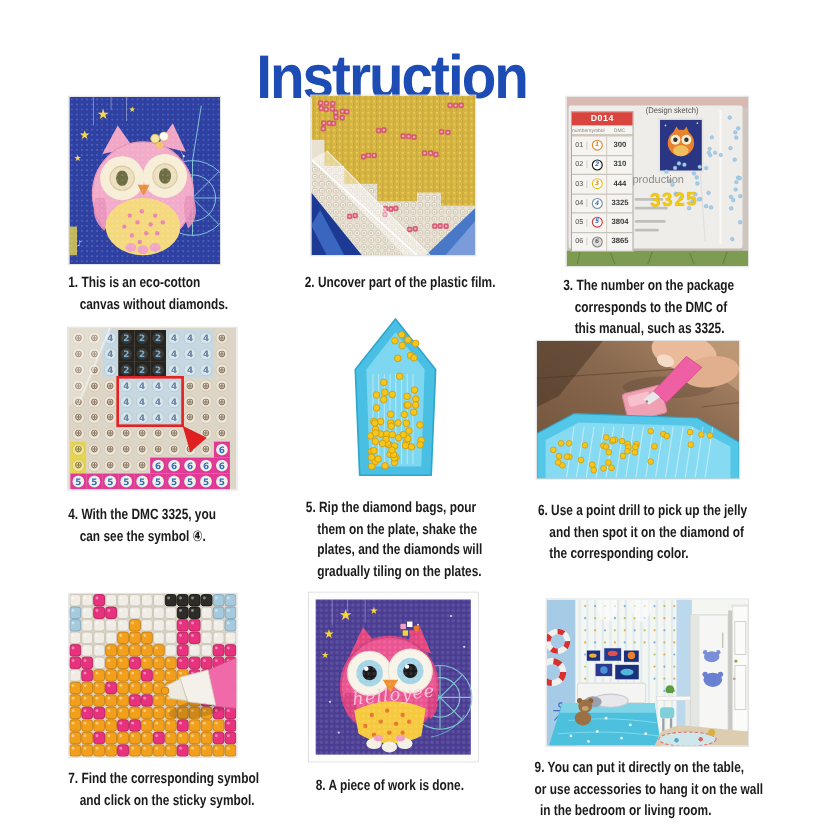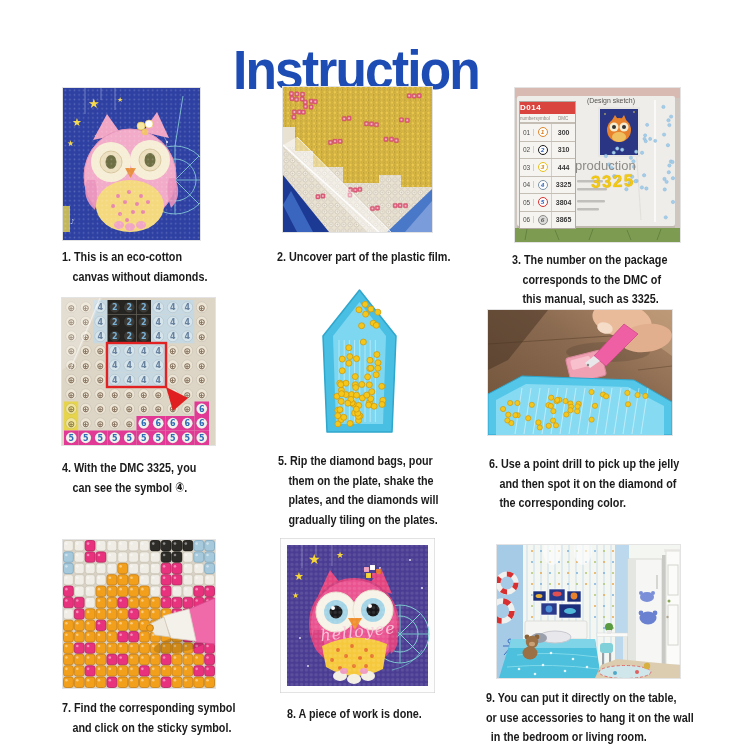--- a/index.html
+++ b/index.html
@@ -26,21 +26,21 @@
   .cap-line.indent{margin-left:13px}
   .cap-line.indent-sm{margin-left:6px}
   #c1{left:62px;top:247px} #c2{left:277px;top:247px} #c3{left:512px;top:250px}
   #c4{left:62px;top:458px} #c5{left:278px;top:451px} #c6{left:489px;top:454px}
   #c7{left:62px;top:698px} #c8{left:287px;top:704px} #c9{left:486px;top:688px}
   
   #p3{font-weight:400}
   .pkg-table{position:absolute;left:4px;top:13px;width:57px;background:#f6f4f0;
       border:1px solid #b0aaa2;box-sizing:border-box}
   .pkg-head{height:12px;background:#d9453e;color:#fff;font-size:8px;font-weight:700;
-      line-height:12px;letter-spacing:.5px}
+      text-align:center;line-height:12px;letter-spacing:.5px}
   .pkg-cols{display:flex;height:8px;font-size:4.5px;color:#8a867e;align-items:center;
       border-bottom:1px solid #c4beb4}
   .pkg-cols span{text-align:center}
   .pkg-cols span:nth-child(1){width:25%}.pkg-cols span:nth-child(2){width:32%}
   .pkg-cols span:nth-child(3){width:43%}
   .pkg-row{display:flex;height:16.5px;align-items:center;border-top:1px solid #c4beb4}
   .pkg-row:first-of-type{border-top:none}
   .pkg-num{width:25%;text-align:center;color:#4a4a4a;font-size:6.5px;border-right:1px solid #d4cec4}
   .pkg-symcell{width:32%;display:flex;justify-content:center;border-right:1px solid #d4cec4;align-self:stretch;align-items:center}
   .ring{width:10px;height:10px;border-radius:50%;border:1.6px solid;box-sizing:border-box;
@@ -48,21 +48,21 @@
       font-family:"DejaVu Sans",sans-serif;background:#fff}
   .r0{border-color:#e0862c;color:#e0862c}
   .r1{border-color:#1a1a1a;color:#3a6cc0}
   .r2{border-color:#e8c018;color:#d89020}
   .r3{border-color:#7a92a8;color:#4a78c0}
   .r4{border-color:#d83030;color:#3a6cc0}
   .r5{border-color:#8a8a8a;color:#666;background:#dcdcda}
   .pkg-dmc{width:43%;text-align:center;font-weight:700;color:#383838;font-size:7px}
   .design-label{position:absolute;left:72px;top:8px;font-size:7.5px;color:#55524e;
       transform:scaleX(.92);transform-origin:left top;white-space:nowrap}
-  .production-label{position:absolute;left:60px;top:70px;font-size:13px;color:#8d8b86;white-space:nowrap}
+  .production-label{position:absolute;left:60px;top:70px;font-size:10px;color:#8d8b86;white-space:nowrap}
   .bag-number{position:absolute;left:76px;top:84px;font-size:17px;font-weight:700;color:#f2ca10;
       letter-spacing:1.5px;text-shadow:0 0 1px #c89000;transform:rotate(-2deg)}
   
   .watermark{position:absolute;left:8px;top:84px;width:140px;text-align:center;
       font-family:"DejaVu Serif",serif;font-style:italic;font-size:16px;
       color:rgba(252,203,222,.92);transform:rotate(-6deg);letter-spacing:1px}
 </style>
 </head>
 <body>
 

